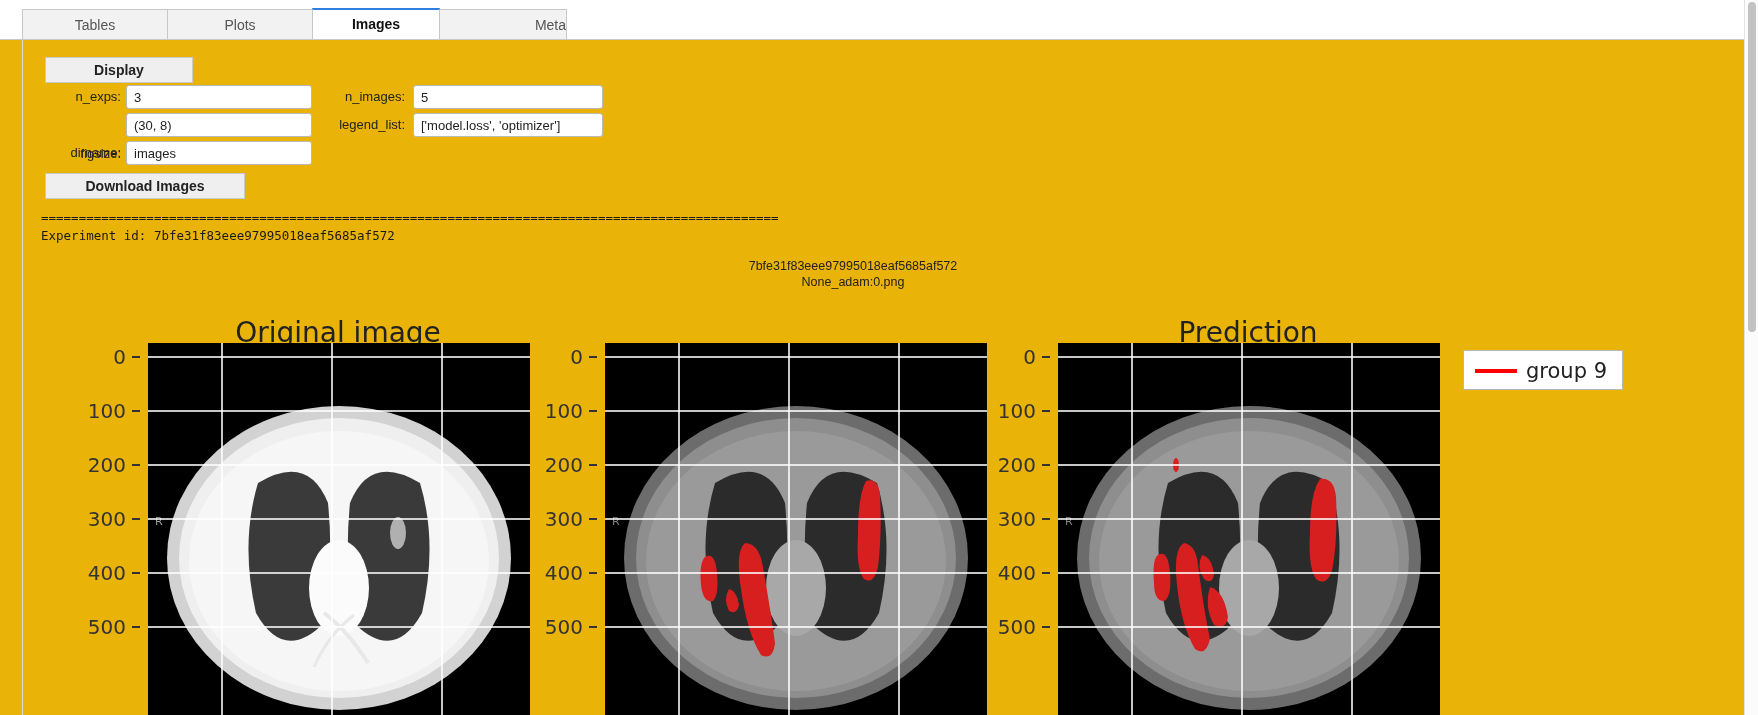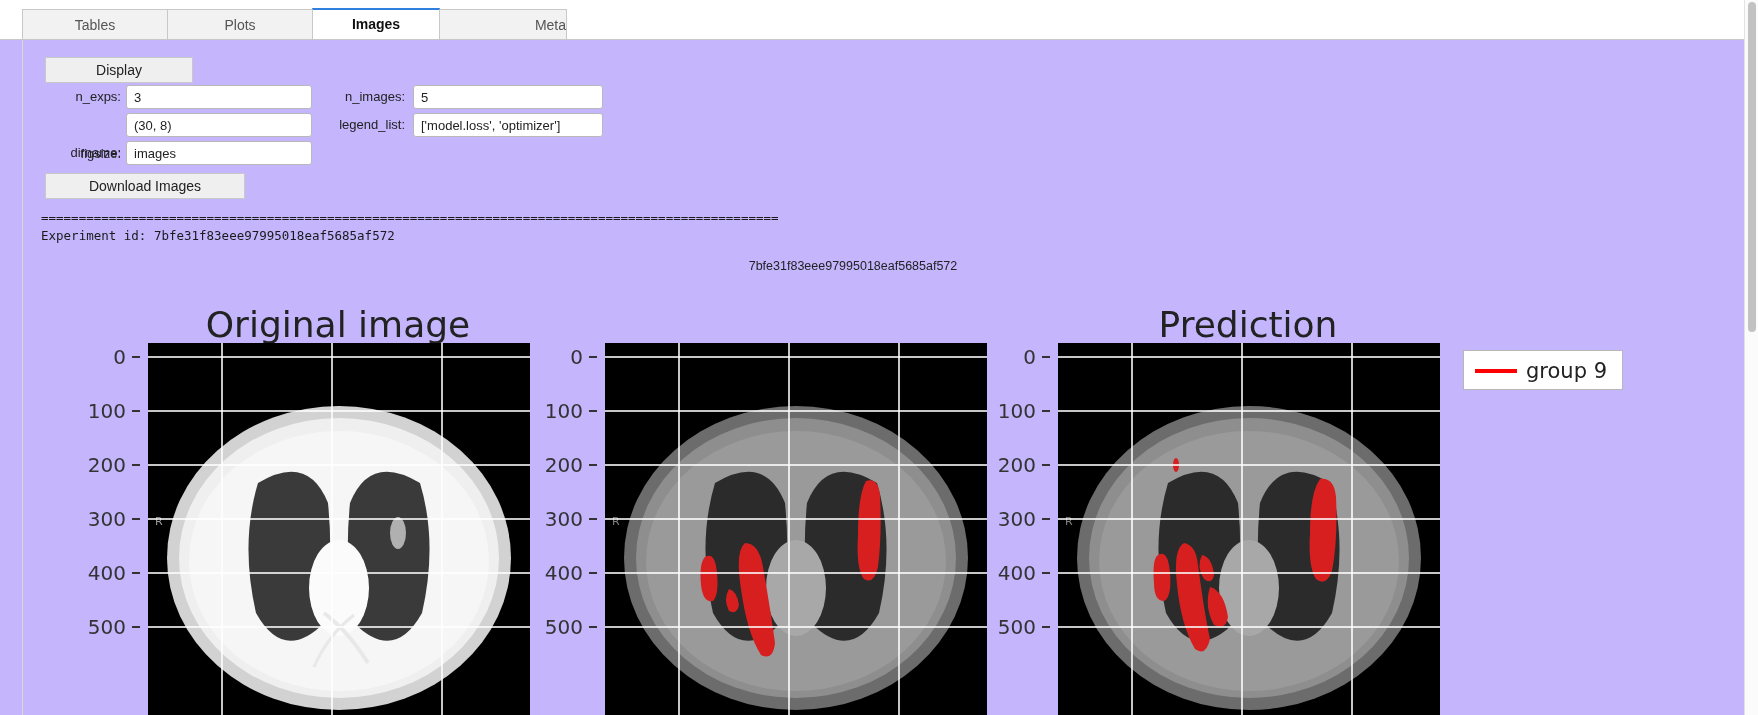--- a/index.html
+++ b/index.html
@@ -9,21 +9,21 @@
     width: 1758px;
     height: 715px;
     overflow: hidden;
     font-family: "Liberation Sans", sans-serif;
   }
 
   #app {
     position: relative;
     width: 1758px;
     height: 715px;
-    background: #c4b5fd;
+    background: #eab308;
     box-sizing: border-box;
   }
 
   
   .tabbar {
     position: absolute;
     top: 0; left: 0;
     width: 1758px;
     height: 40px;
     border-bottom: 1px solid #c8c8c8;
@@ -78,20 +78,21 @@
   .btn {
     display: block;
     background: #efefef;
     border: 1px solid #c9c9c9;
     color: #222222;
     font-size: 14px;
     text-align: center;
     cursor: pointer;
     box-sizing: border-box;
     user-select: none;
+    font-weight: bold;
   }
   .btn-display {
     position: absolute;
     left: 22px; top: 17px;
     width: 148px; height: 26px;
     line-height: 24px;
   }
   .btn-download {
     position: absolute;
     left: 22px; top: 133px;
@@ -161,22 +162,22 @@
     top: 8px;
     width: 1706px;
     text-align: center;
     font-size: 12.5px;
     color: #222222;
     line-height: 16px;
   }
 
   .subplot-title {
     position: absolute;
-    top: 54px;
-    font-size: 36px;
+    top: 66px;
+    font-size: 28px;
     color: #222222;
     text-align: center;
     font-family: "DejaVu Sans", sans-serif;
     white-space: nowrap;
   }
   .t1 { left: 148px; width: 380px; }
   .t2 { left: 605px; width: 380px; }
   .t3 { left: 1058px; width: 380px; }
 
   .axes {
@@ -304,20 +305,21 @@
     <div class="btn btn-download">Download Images</div>
   </div>
 
   <div class="console" style="top:210px;">==================================================================================================</div>
   <div class="console" style="top:228px;">Experiment id: 7bfe31f83eee97995018eaf5685af572</div>
 
   <div class="figure">
 
     <div class="fig-caption">
       <div>7bfe31f83eee97995018eaf5685af572</div>
+      <div>None_adam:0.png</div>
     </div>
 
     <div class="subplot-title t1">Original image</div>
     <div class="subplot-title t3">Prediction</div>
 
     <div class="ticks tk1">
       <span style="top:4px;">0</span>
         <div class="tick-mark" style="top:13px;"></div>
       <span style="top:58px;">100</span>
         <div class="tick-mark" style="top:67px;"></div>

